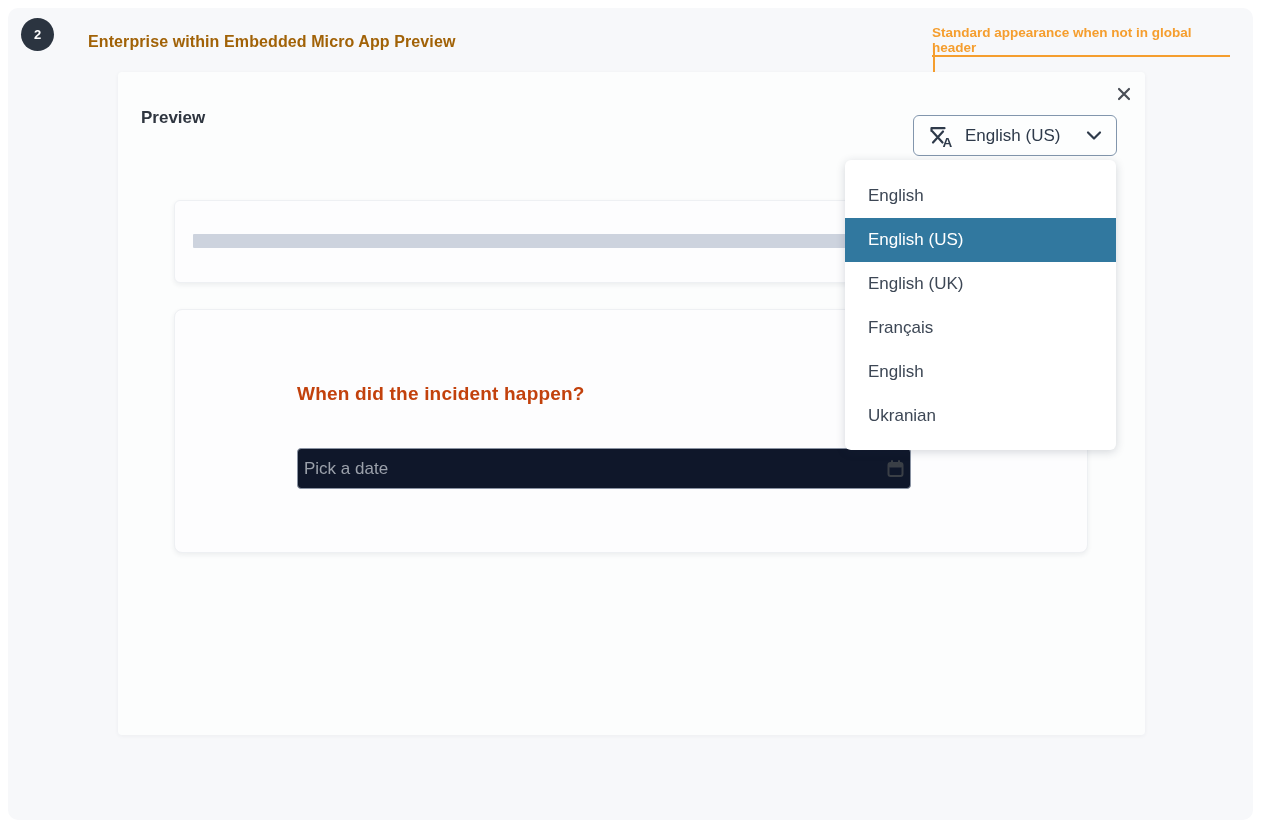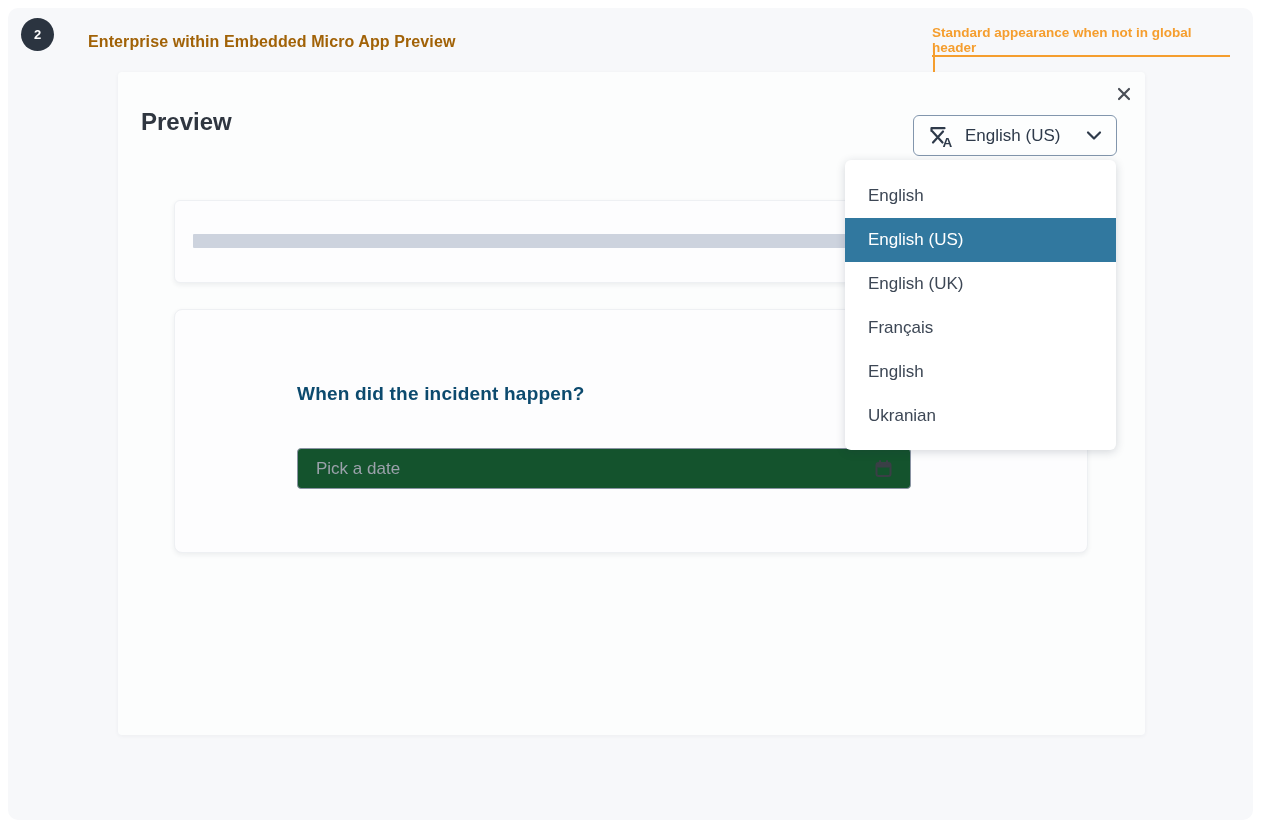--- a/index.html
+++ b/index.html
@@ -32,21 +32,21 @@
   }
 
   
   .modal {
     position: absolute; left: 110px; top: 64px; width: 1027px; height: 663px;
     background: #fcfdfd; border-radius: 4px;
     box-shadow: 0 1px 4px rgba(30,40,60,0.05);
   }
   .modal-title {
     position: absolute; left: 23px; top: 36px;
-    font-size: 24px; font-weight: bold; color: #2f3640;
+    font-size: 17px; font-weight: bold; color: #2f3640;
   }
   .close-btn {
     position: absolute; left: 994px; top: 10px; width: 24px; height: 24px;
     background: none; border: none; cursor: pointer;
     display: flex; align-items: center; justify-content: center;
     color: #4a4f57;
   }
 
   
   .lang-button {
@@ -74,26 +74,26 @@
     border: 1px solid #eef0f3; box-shadow: 0 2px 5px rgba(30,40,60,0.07);
   }
   .card-skeleton { left: 56px; top: 128px; width: 914px; height: 83px; border-radius: 6px; }
   .skeleton-bar {
     position: absolute; left: 18px; top: 33px; width: 878px; height: 14px;
     background: #cdd3de; border-radius: 1px;
   }
   .card-question { left: 56px; top: 237px; width: 914px; height: 244px; border-radius: 8px; }
   .question-label {
     position: absolute; left: 122px; top: 73px;
-    font-size: 19px; font-weight: 600; color: #0c4a6e; letter-spacing: 0.2px;
+    font-size: 19px; font-weight: 600; color: #c2410c; letter-spacing: 0.2px;
   }
   .date-input {
     position: absolute; left: 122px; top: 138px; width: 614px; height: 41px;
-    background: #14532d; border: 1.5px solid #8a93a3; border-radius: 4px;
-    display: flex; align-items: center; padding: 0 18px; gap: 10px; cursor: text;
+    background: #0f172a; border: 1.5px solid #8a93a3; border-radius: 4px;
+    display: flex; align-items: center; padding: 0 6px; gap: 10px; cursor: text;
   }
   .date-placeholder { flex: 1 1 auto; font-size: 17px; color: #9ba1ab; }
 
   .icon { display: inline-flex; align-items: center; justify-content: center; }
 </style>
 </head>
 <body>
 
 <div class="canvas">
 

